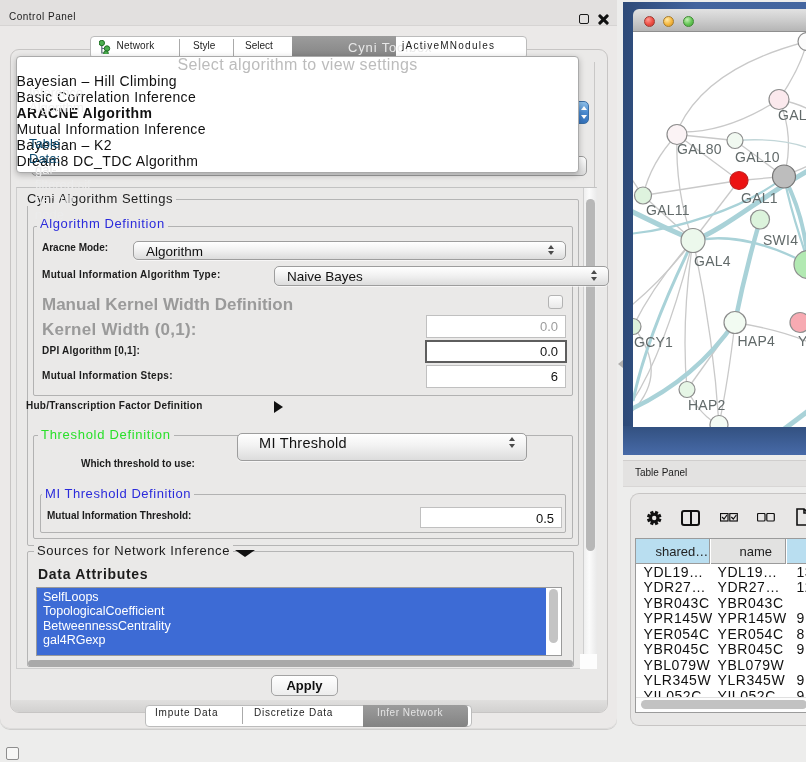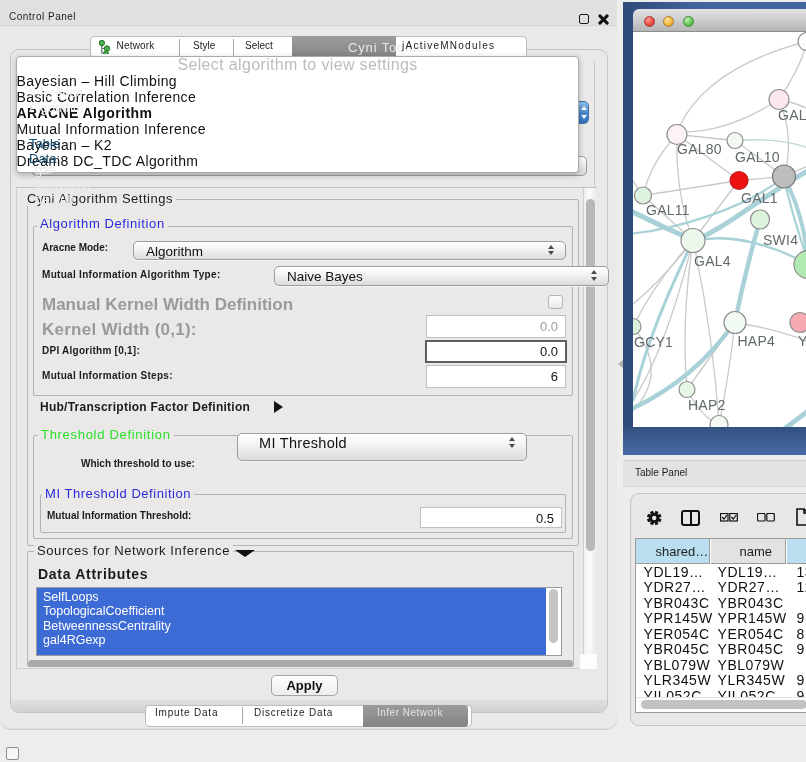--- a/index.html
+++ b/index.html
@@ -102,21 +102,21 @@
 
 <div class="abs glbl" style="left:42px; top:319.5px; letter-spacing:0.25px;">Kernel Width (0,1):</div>
 <div class="field" style="left:426px; top:315px; width:140px; height:23px; color:#9d9d9d;">0.0</div>
 
 <div class="abs lbl b" style="left:42px; top:345px; letter-spacing:0.25px;">DPI Algorithm [0,1]:</div>
 <div class="field" style="left:425px; top:340px; width:142px; height:23px; color:#111; border:2px solid #5e5e5e; padding-top:2px;">0.0</div>
 
 <div class="abs lbl b" style="left:42px; top:370px; letter-spacing:0.3px;">Mutual Information Steps:</div>
 <div class="field" style="left:426px; top:365px; width:140px; height:23px; color:#111;">6</div>
 
-<div class="abs lbl b" style="left:40px; top:400px; font-size:12px; letter-spacing:0.25px;">Hub/Transcription Factor Definition</div>
+<div class="abs lbl b" style="left:26px; top:400px; font-size:10px; letter-spacing:0.25px;">Hub/Transcription Factor Definition</div>
 <div class="abs" style="left:274px; top:401px; width:0; height:0; border-top:6px solid transparent; border-bottom:6px solid transparent; border-left:9px solid #111;"></div>
 
 <div class="gbox" style="left:33px; top:435px; width:540px; height:104px;"></div>
 <div class="gtitle" style="left:38px; top:426.5px; color:#2ae02a; letter-spacing:0.7px;">Threshold Definition</div>
 
 <div class="abs lbl b" style="left:81px; top:458px;">Which threshold to use:</div>
 <div class="combo" style="left:237px; top:433px; width:290px; height:28px;">
     <span class="ct" style="left:21px; font-size:14.5px; top:1px; letter-spacing:0.3px;">MI Threshold</span>
   <span class="arrows" style="right:8px; top:3px;">
       <span class="up"></span>

